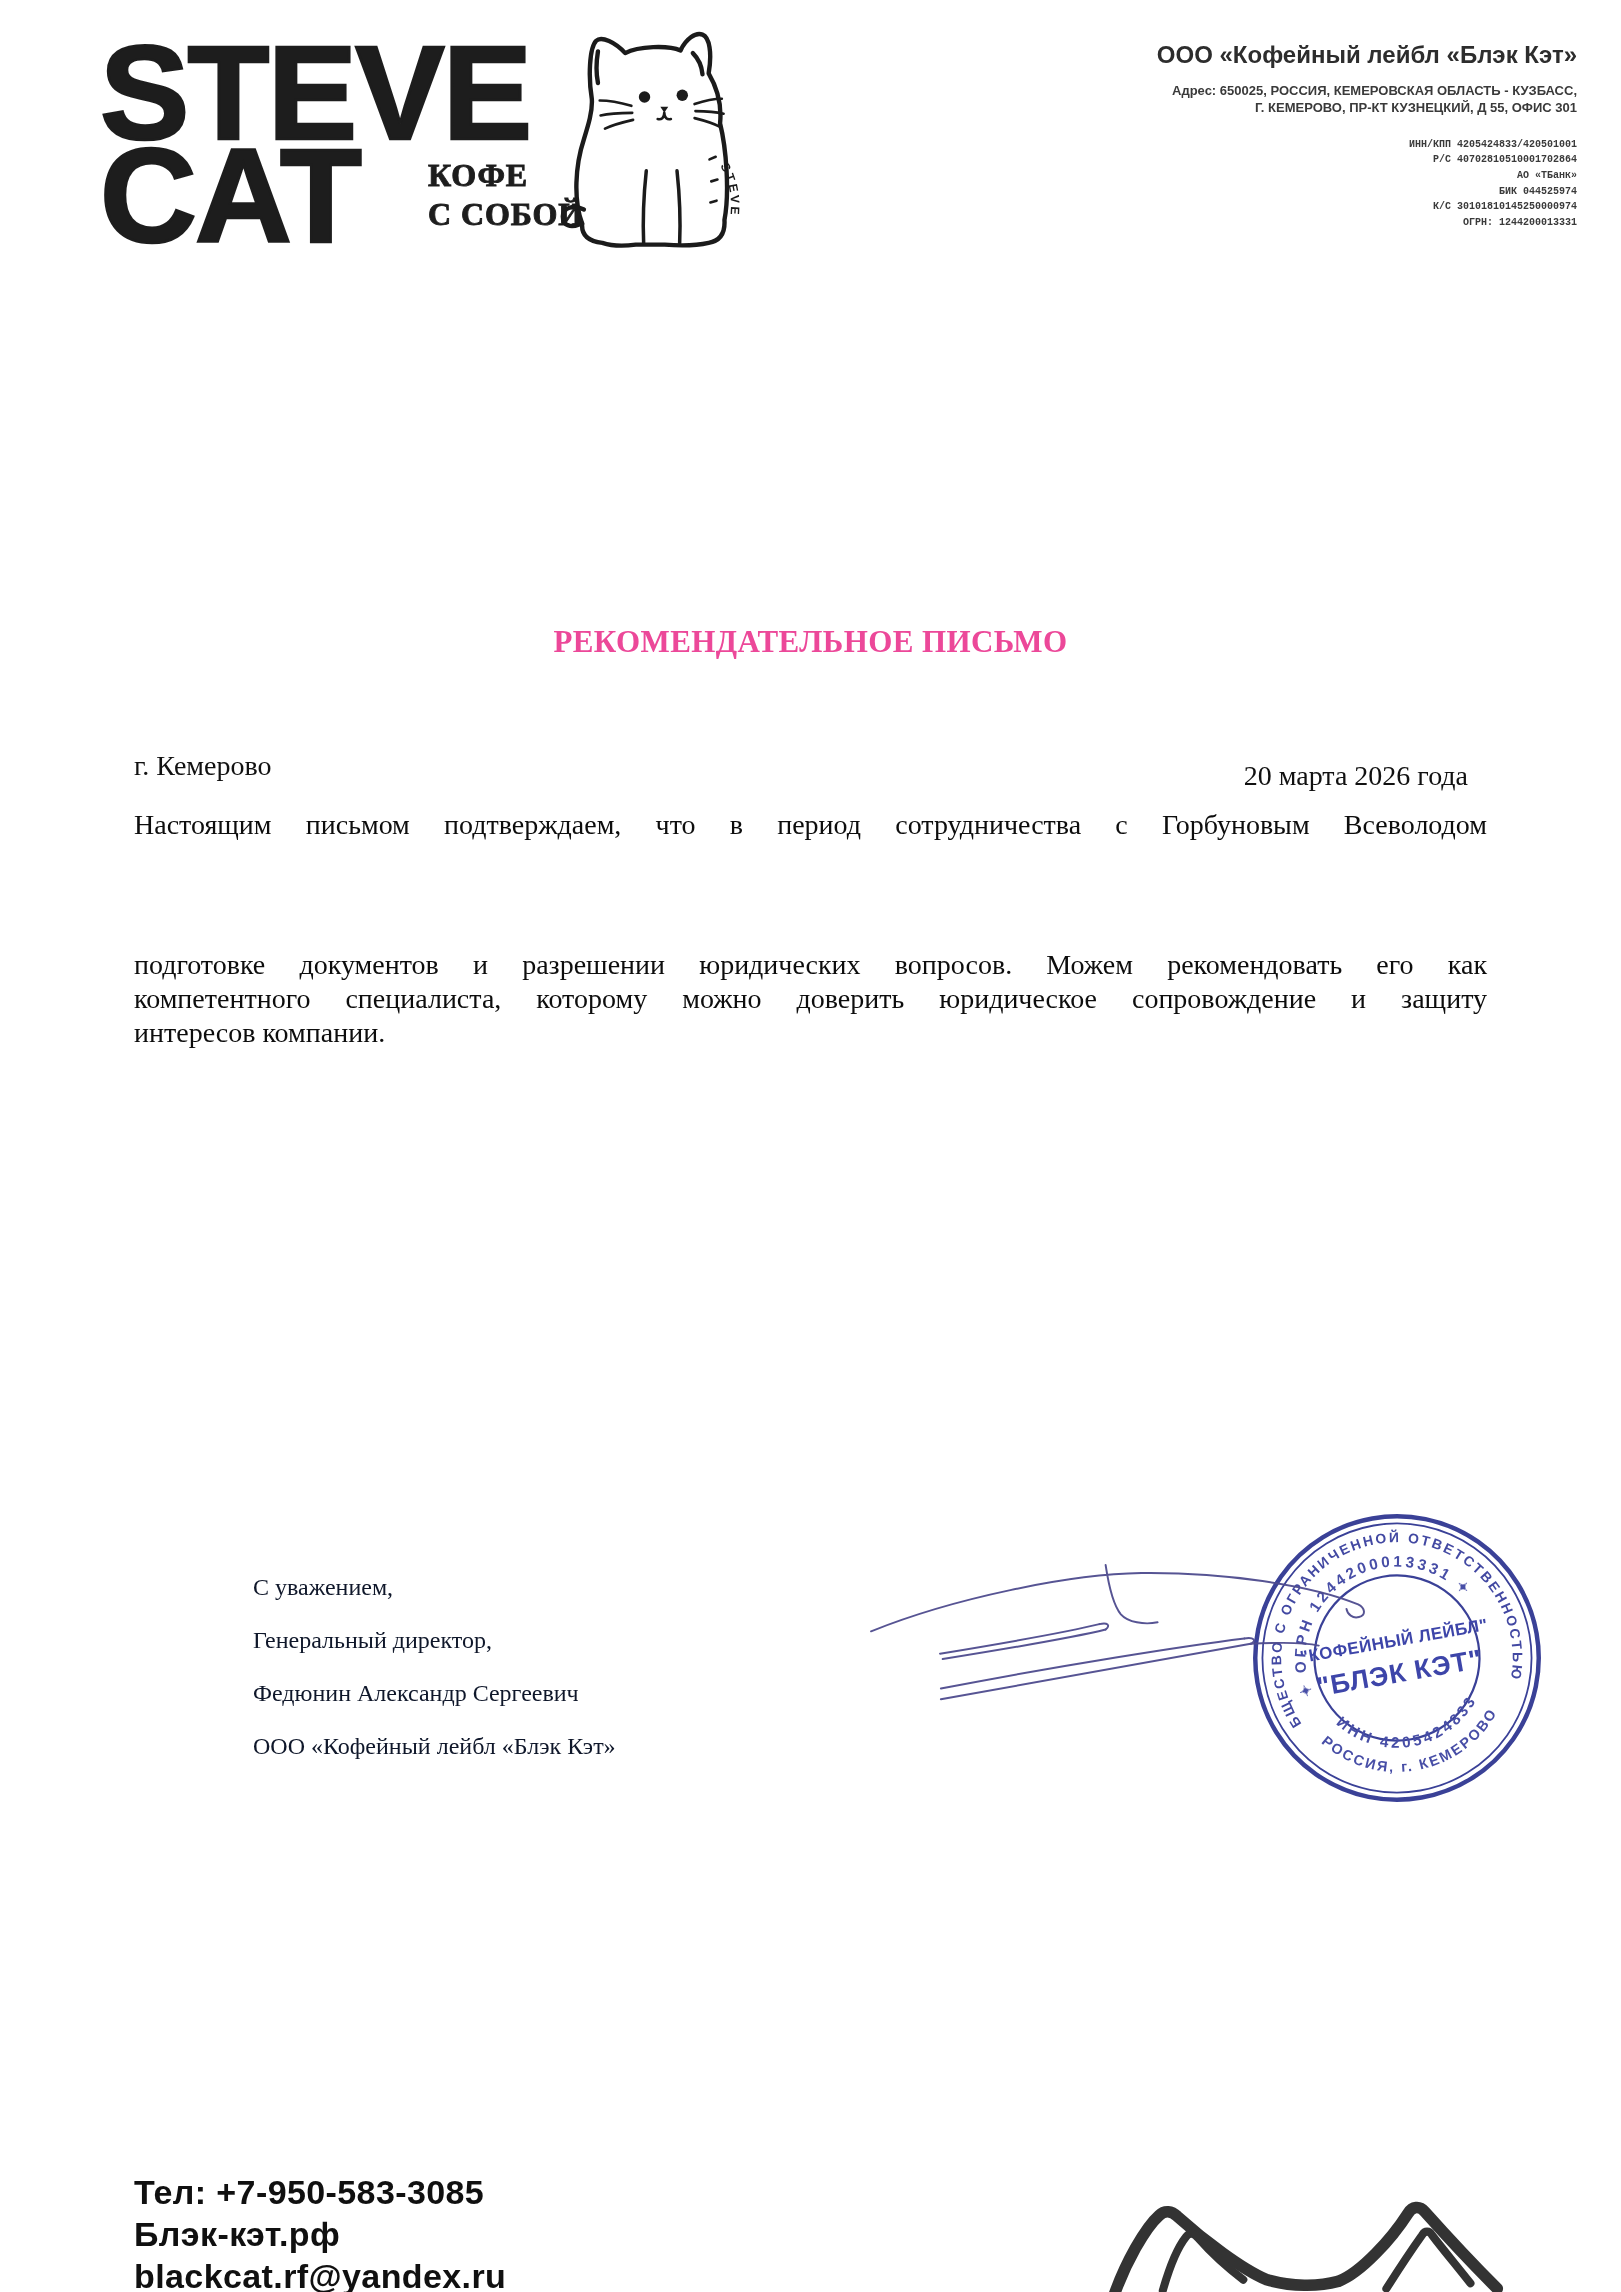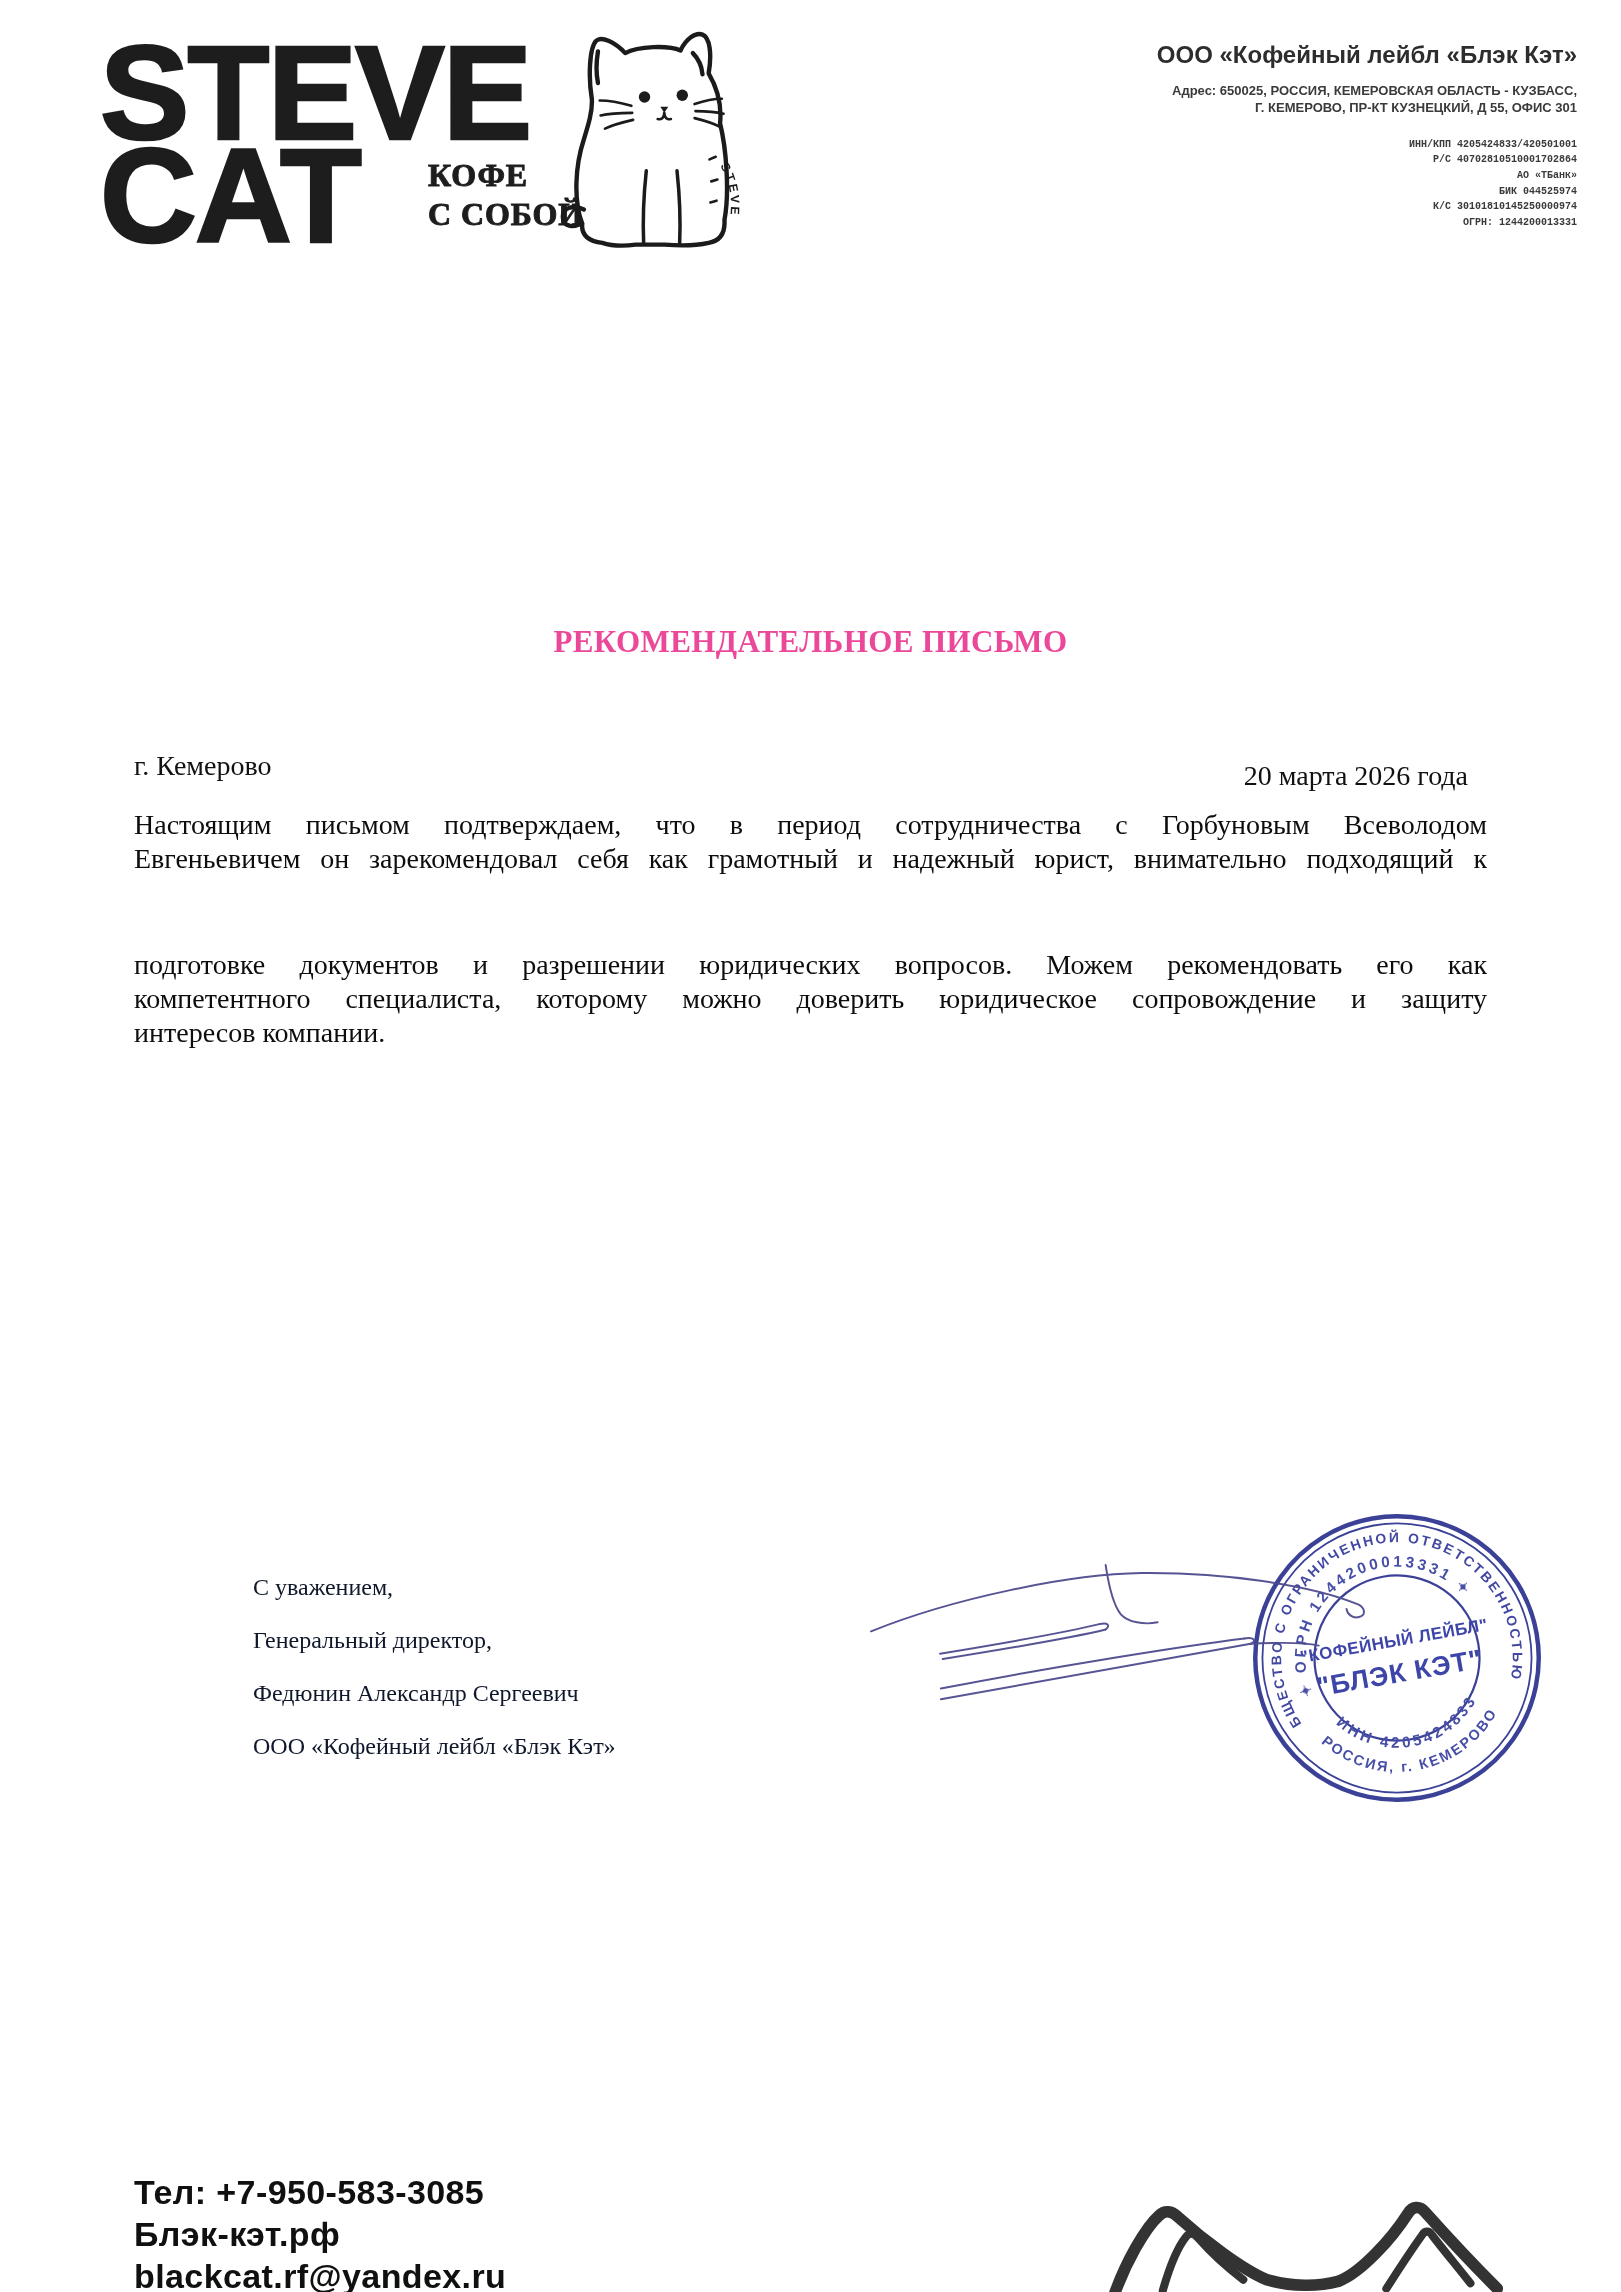--- a/index.html
+++ b/index.html
@@ -119,21 +119,20 @@
       <div>ОГРН: 1244200013331</div>
     </div>
   </div>
 
   <div class="title">РЕКОМЕНДАТЕЛЬНОЕ ПИСЬМО</div>
   <div class="dateline-city">г. Кемерово</div>
   <div class="dateline-date">20 марта 2026 года</div>
 
   <div class="para" id="para1">
     <div class="jl">Настоящим письмом подтверждаем, что в период сотрудничества с Горбуновым Всеволодом</div>
-    <div class="jl">Евгеньевичем он зарекомендовал себя как грамотный и надежный юрист, внимательно подходящий к</div>
   </div>
   <div class="para" id="para2">
     <div class="jl">подготовке документов и разрешении юридических вопросов. Можем рекомендовать его как</div>
     <div class="jl">компетентного специалиста, которому можно доверить юридическое сопровождение и защиту</div>
     <div class="jl-last">интересов компании.</div>
   </div>
 
   <div class="signoff">
     <div>С уважением,</div>
     <div>Генеральный директор,</div>

